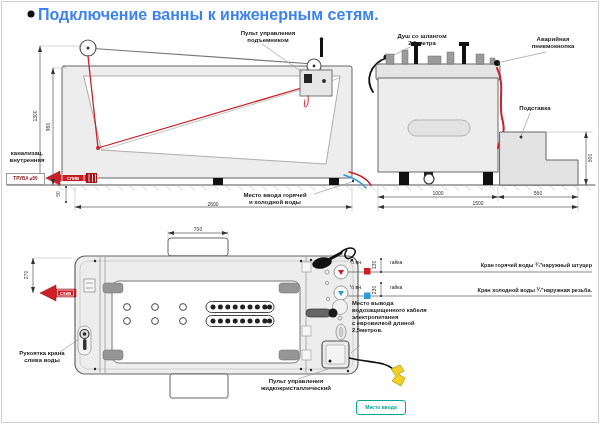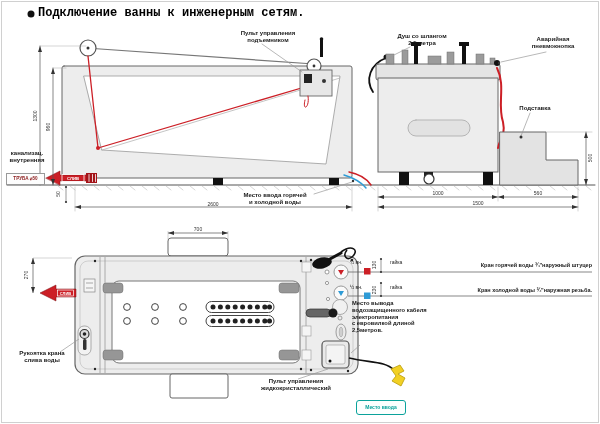--- a/index.html
+++ b/index.html
@@ -3,22 +3,22 @@
 <meta charset="utf-8">
 <style>
   html,body{margin:0;padding:0;background:#fff;}
   #stage{position:relative;width:600px;height:424px;background:#fff;overflow:hidden;
          font-family:"Liberation Sans",sans-serif;}
   #stage svg{position:absolute;left:0;top:0;}
   .lbl{position:absolute;font-family:"Liberation Sans",sans-serif;font-weight:bold;
        font-size:6px;line-height:1.18;color:#1a1a1a;text-align:center;}
   .lbl.left{text-align:left;}
   .lbl.right{text-align:right;}
-  .title{position:absolute;left:38px;top:6px;font-size:12px;font-weight:bold;color:#000000;
-         font-family:Liberation Mono, monospace;}
+  .title{position:absolute;left:38px;top:6px;font-size:16px;font-weight:bold;color:#3b82f6;
+         font-family:Liberation Sans, sans-serif;}
   .dim{position:absolute;font-family:"Liberation Sans",sans-serif;font-size:5px;color:#333;
        width:40px;text-align:center;font-weight:normal;}
   .vdim{position:absolute;font-family:"Liberation Sans",sans-serif;font-size:5px;color:#333;
         width:26px;height:8px;text-align:center;transform:rotate(-90deg);font-weight:normal;}
   .tiny{position:absolute;font-family:"Liberation Sans",sans-serif;font-size:5px;color:#222;
         font-weight:normal;}
   .pipebox{position:absolute;left:6px;top:173px;width:37px;height:10px;border:1px solid #999;
            background:#fdfdfd;color:#8b1a1a;font-size:4.6px;font-weight:bold;text-align:center;
            line-height:10px;font-family:"Liberation Sans",sans-serif;}
   .badge{position:absolute;left:356px;top:400px;width:48px;height:13px;border:1px solid #0aa29b;

